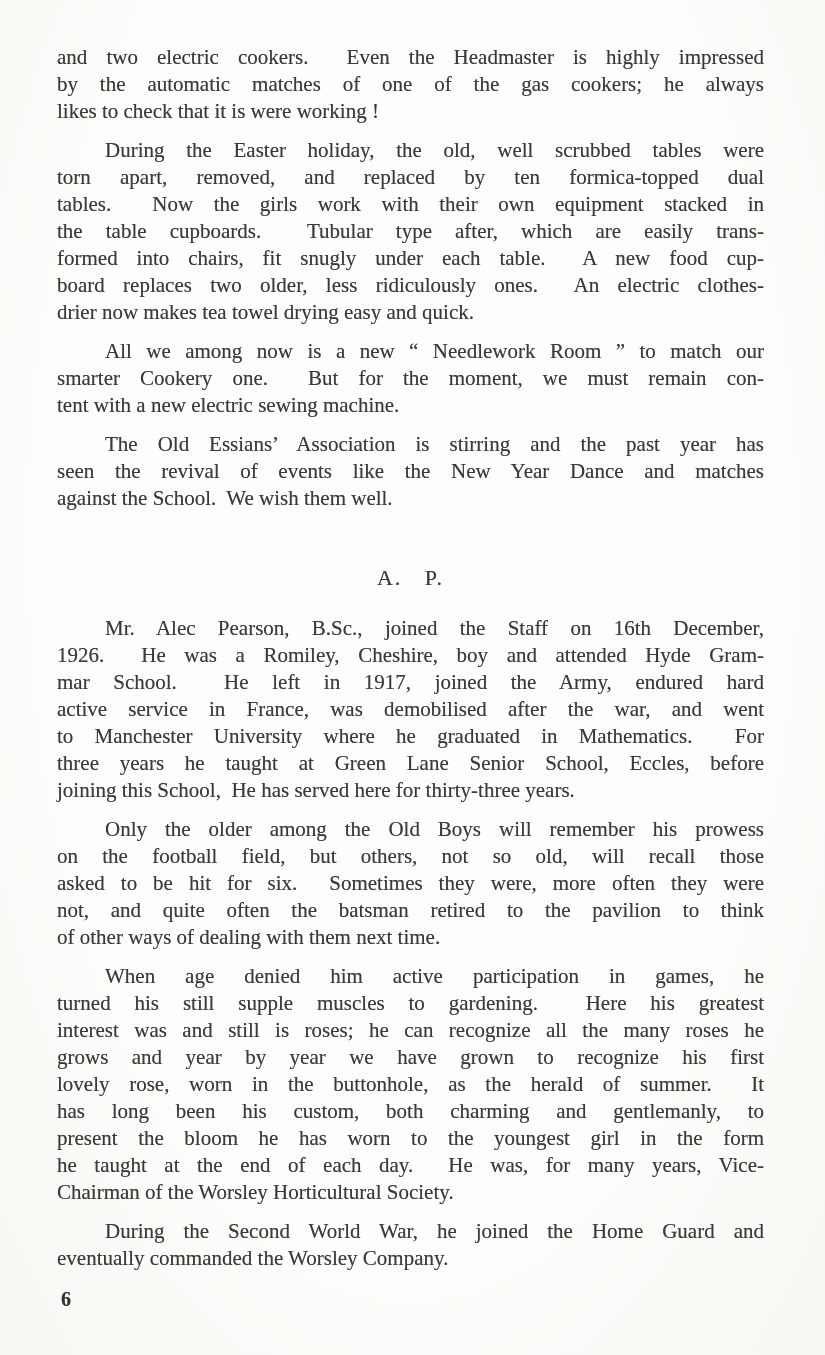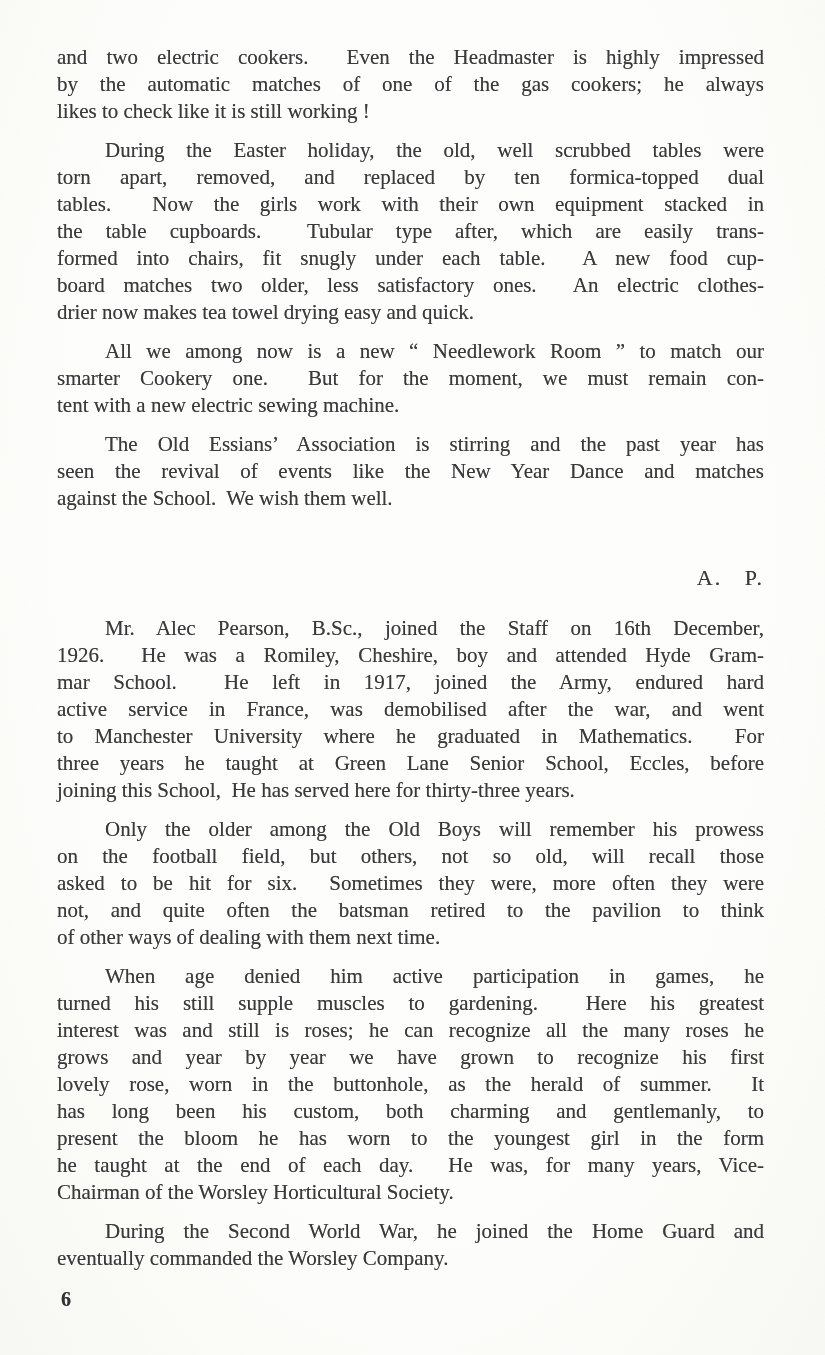--- a/index.html
+++ b/index.html
@@ -35,21 +35,21 @@
     text-shadow: 0 0 0.4px rgba(58,58,60,0.55);
   }
   .line.last { text-align-last: left; }
 
   .para.indent .line:first-child { text-indent: 48px; }
 
   .heading {
     font-size: 22px;
     line-height: 27px;
     margin: 52px 0 24px 0;
-    text-align: right;
+    text-align: center;
     letter-spacing: 2px;
     white-space: pre;
     text-shadow: 0 0 0.4px rgba(58,58,60,0.55);
   }
 
   .page-number {
     position: absolute;
     left: 61px;
     top: 1288px;
     font-size: 20px;
@@ -59,29 +59,29 @@
   }
 </style>
 </head>
 <body>
 
 <div class="page">
   <div class="content" id="content">
       <div class="para">
         <div class="line">and two electric cookers.  Even the Headmaster is highly impressed</div>
         <div class="line">by the automatic matches of one of the gas cookers; he always</div>
-        <div class="line last">likes to check like it is still working !</div>
+        <div class="line last">likes to check that it is were working !</div>
       </div>
       <div class="para indent">
         <div class="line">During the Easter holiday, the old, well scrubbed tables were</div>
         <div class="line">torn apart, removed, and replaced by ten formica-topped dual</div>
         <div class="line">tables.  Now the girls work with their own equipment stacked in</div>
         <div class="line">the table cupboards.  Tubular type after, which are easily trans-</div>
         <div class="line">formed into chairs, fit snugly under each table.  A new food cup-</div>
-        <div class="line">board matches two older, less satisfactory ones.  An electric clothes-</div>
+        <div class="line">board replaces two older, less ridiculously ones.  An electric clothes-</div>
         <div class="line last">drier now makes tea towel drying easy and quick.</div>
       </div>
       <div class="para indent">
         <div class="line">All we among now is a new “ Needlework Room ” to match our</div>
         <div class="line">smarter Cookery one.  But for the moment, we must remain con-</div>
         <div class="line last">tent with a new electric sewing machine.</div>
       </div>
       <div class="para indent">
         <div class="line">The Old Essians’ Association is stirring and the past year has</div>
         <div class="line">seen the revival of events like the New Year Dance and matches</div>

